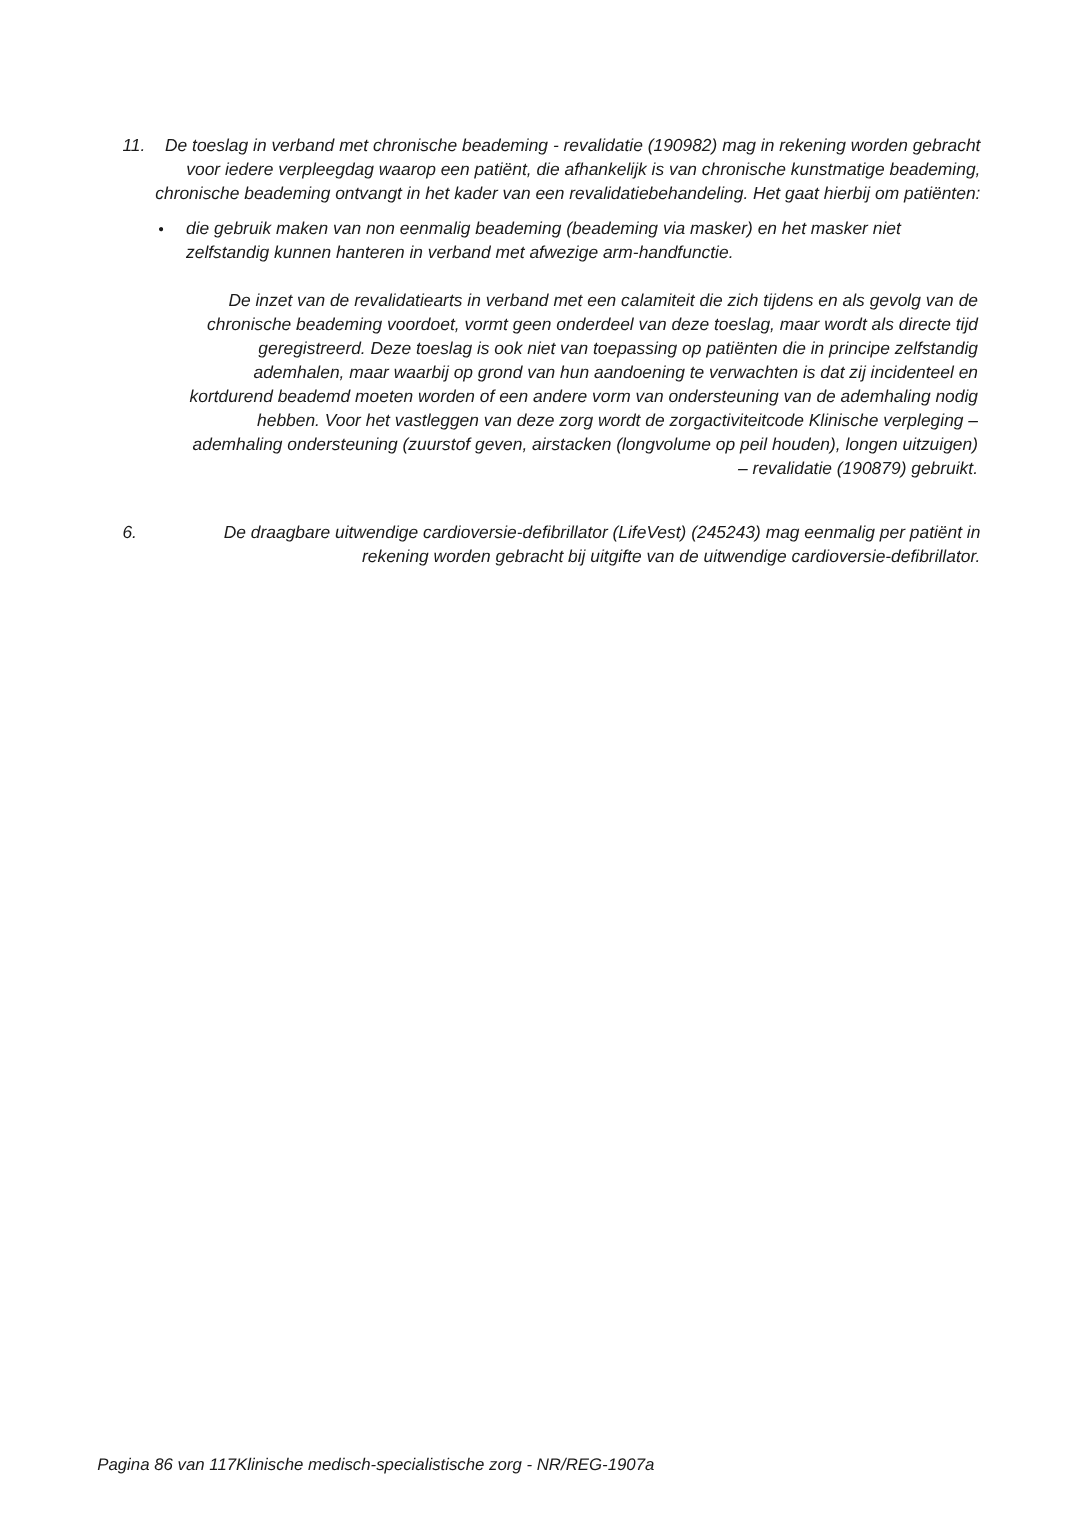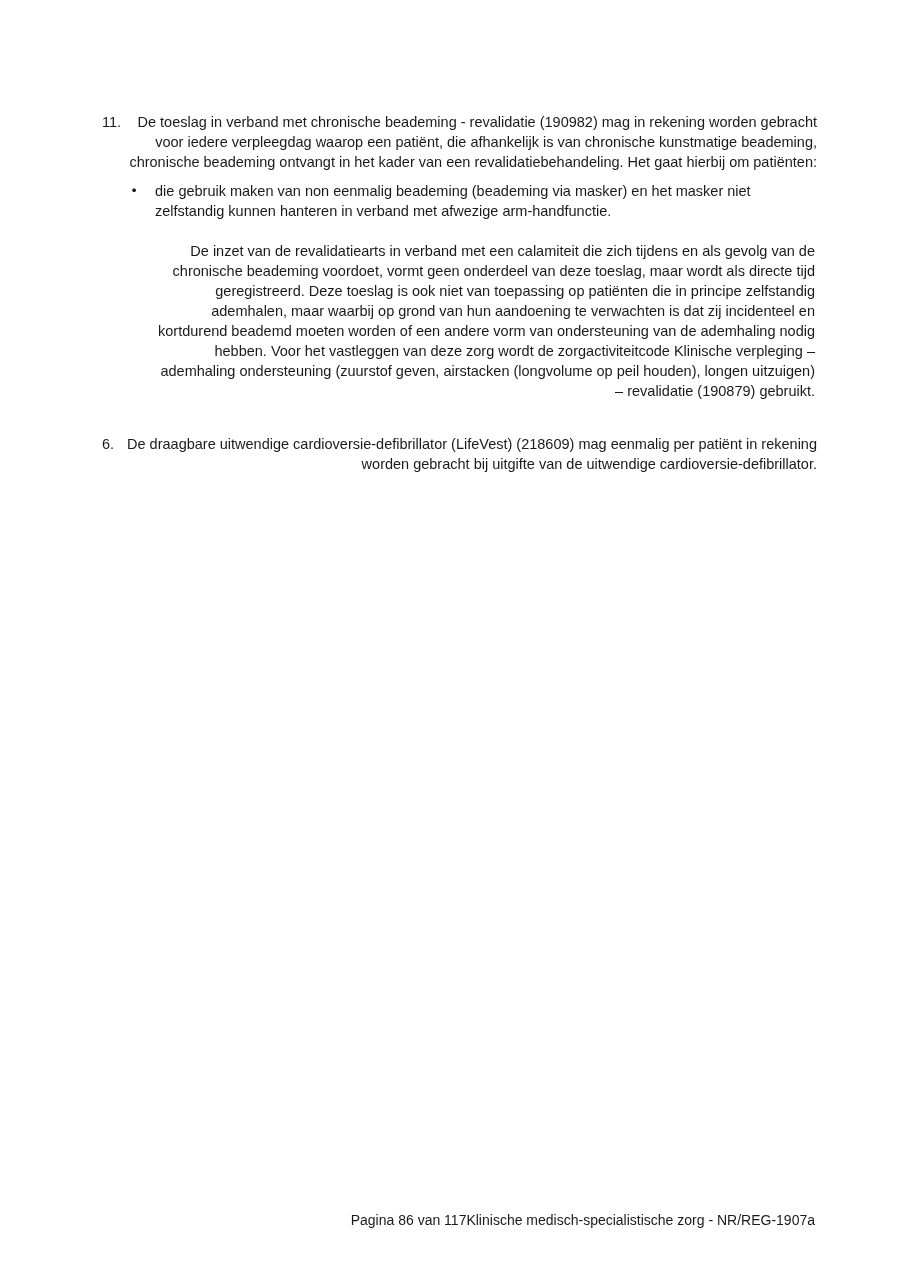--- a/index.html
+++ b/index.html
@@ -11,20 +11,21 @@
   .page {
     position: relative;
     width: 900px;
     height: 1273px;
     background: var(--page-bg);
     font-family: "Liberation Sans", "DejaVu Sans", sans-serif;
     font-size: 14.5px;
     line-height: 20px;
     color: var(--text-color);
     overflow: hidden;
+    font-style: italic;
   }
   .content {
     position: absolute;
     top: 112px;
     left: 127px;
     width: 690px;
   }
   .doc-item { position: relative; }
   .doc-item .num {
     position: absolute;
@@ -54,21 +55,21 @@
     margin: 20px 0 0 26px !important;
     width: 662px;
   }
   .item-12 { margin-top: 33px; }
   .footer {
     position: absolute;
     top: 1211px;
     left: 81px;
     right: 85px;
     display: flex;
-    justify-content: flex-end;
+    justify-content: flex-start;
     font-size: 14px;
     line-height: 18px;
   }
 </style>
 </head>
 <body>
 
 <div class="page">
 
   <main class="content">
@@ -85,21 +86,21 @@
           <span class="marker">•</span>
           <span>die gebruik maken van non eenmalig beademing (beademing via masker) en het masker niet zelfstandig kunnen hanteren in verband met afwezige arm-handfunctie.</span>
         </li>
       </ul>
 
       <p class="sub-para">De inzet van de revalidatiearts in verband met een calamiteit die zich tijdens en als gevolg van de chronische beademing voordoet, vormt geen onderdeel van deze toeslag, maar wordt als directe tijd geregistreerd. Deze toeslag is ook niet van toepassing op patiënten die in principe zelfstandig ademhalen, maar waarbij op grond van hun aandoening te verwachten is dat zij incidenteel en kortdurend beademd moeten worden of een andere vorm van ondersteuning van de ademhaling nodig hebben. Voor het vastleggen van deze zorg wordt de zorgactiviteitcode Klinische verpleging – ademhaling ondersteuning (zuurstof geven, airstacken (longvolume op peil houden), longen uitzuigen) – revalidatie (190879) gebruikt.</p>
     </section>
 
     <section class="doc-item item-12">
       <span class="num">6.</span>
-      <p>De draagbare uitwendige cardioversie-defibrillator (LifeVest) (218609) mag eenmalig per patiënt in rekening worden gebracht bij uitgifte van de uitwendige cardioversie-defibrillator.</p>
+      <p>De draagbare uitwendige cardioversie-defibrillator (LifeVest) (245243) mag eenmalig per patiënt in rekening worden gebracht bij uitgifte van de uitwendige cardioversie-defibrillator.</p>
     </section>
 
   </main>
 
   <footer class="footer">
     <span>Pagina 86 van 117</span>
     <span>Klinische medisch-specialistische zorg - NR/REG-1907a</span>
   </footer>
 
 </div>

